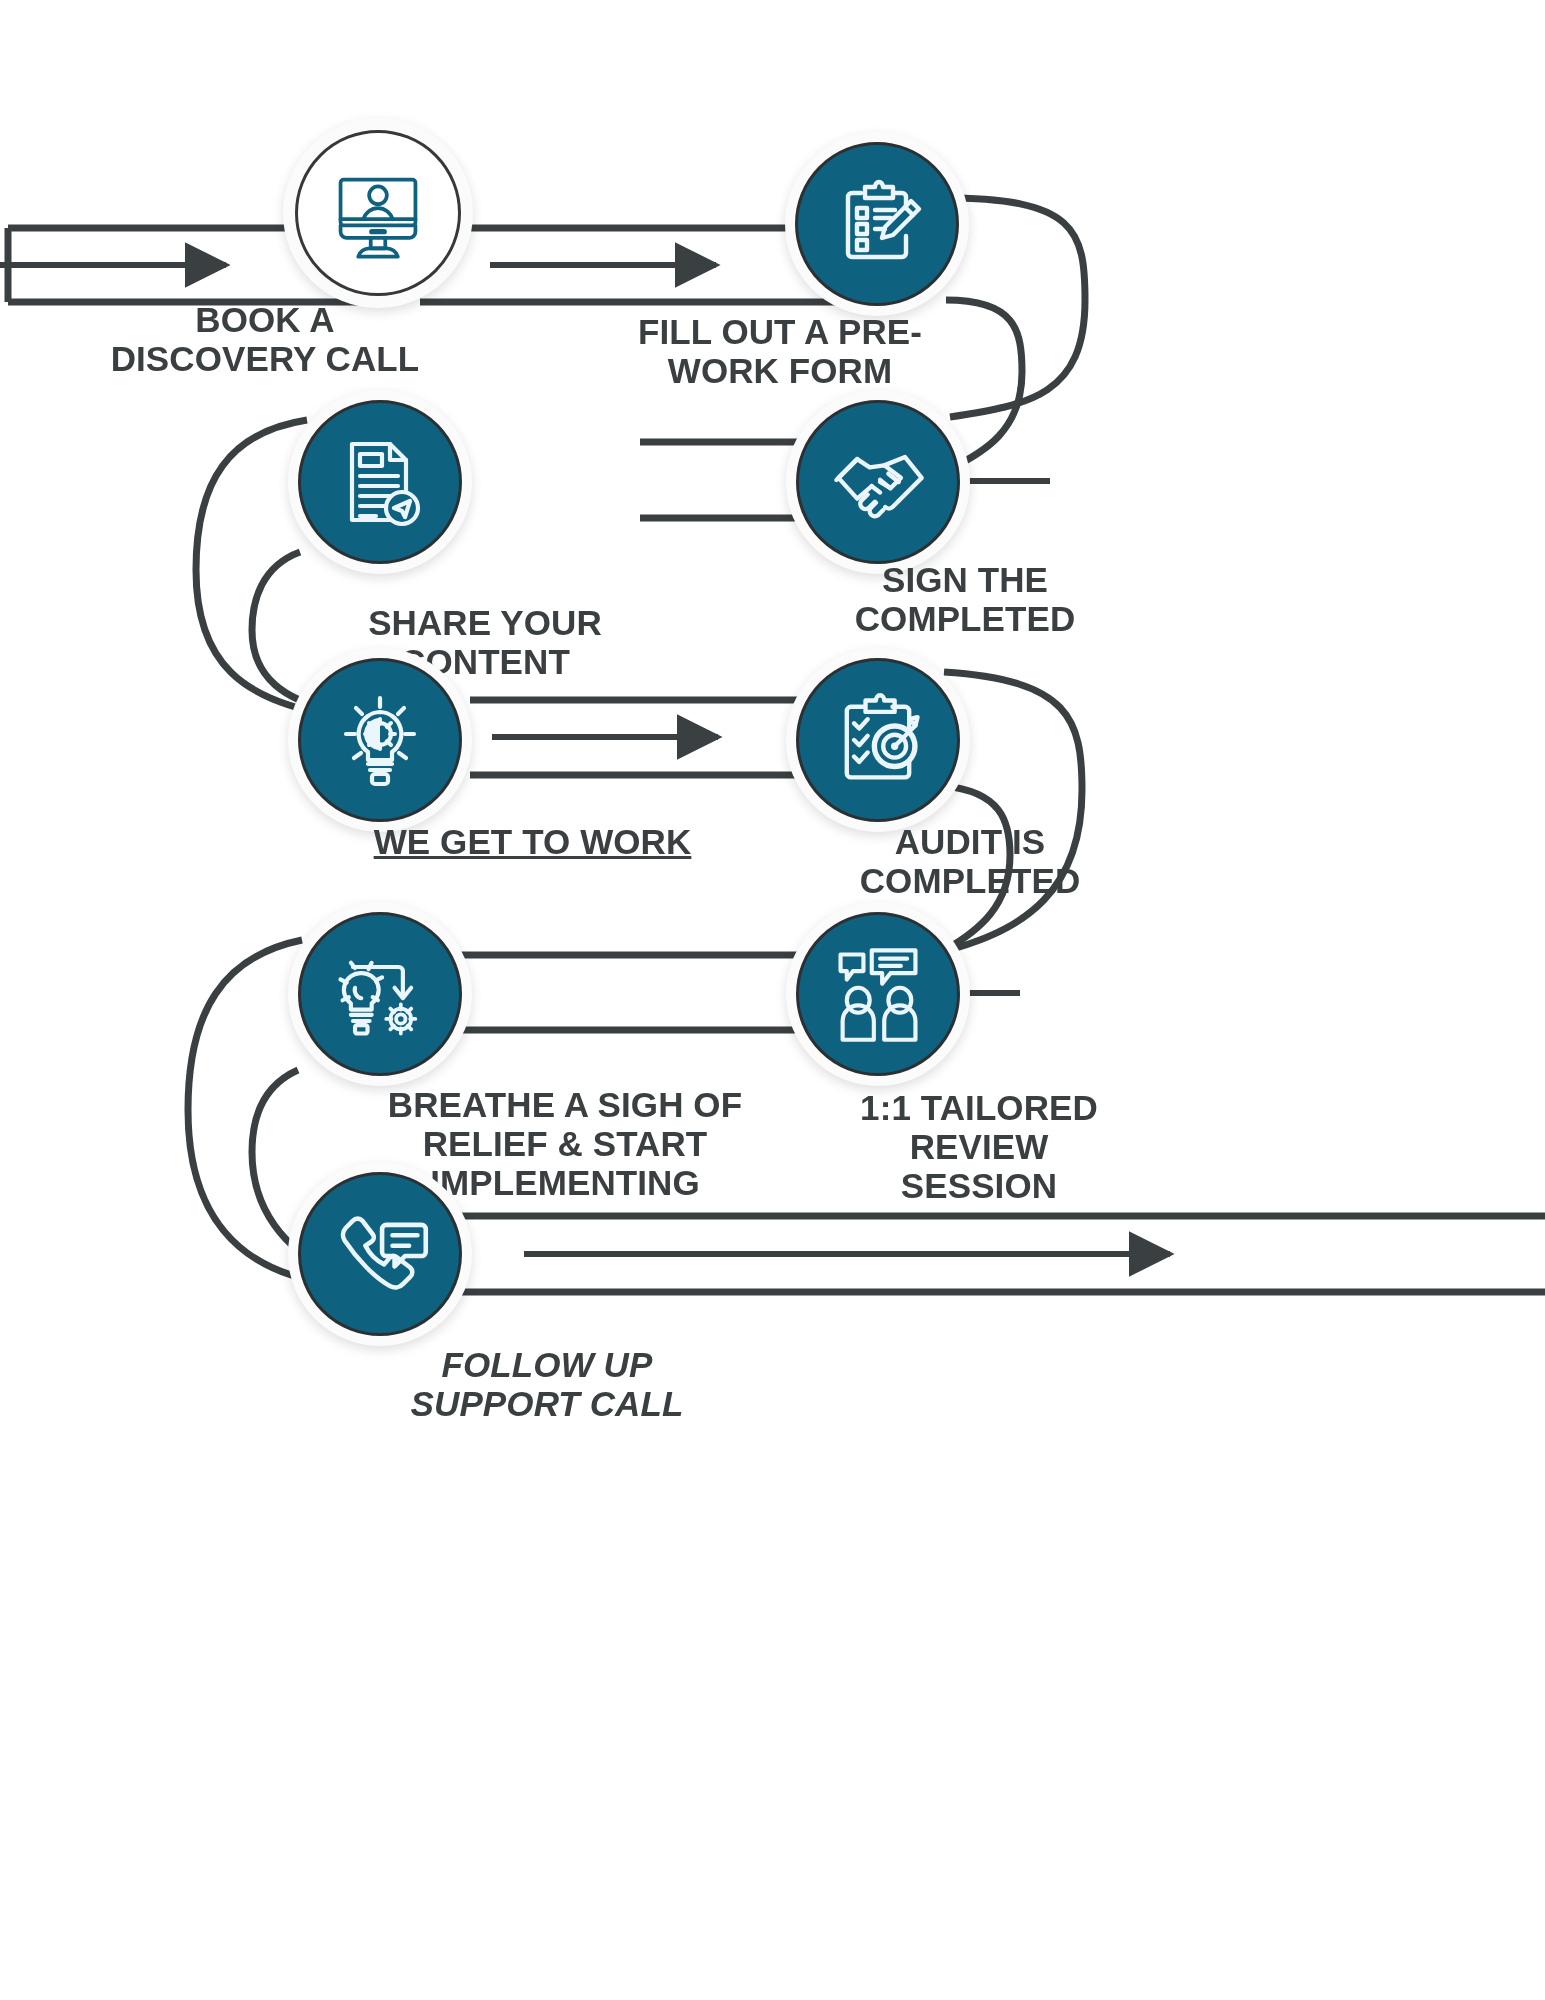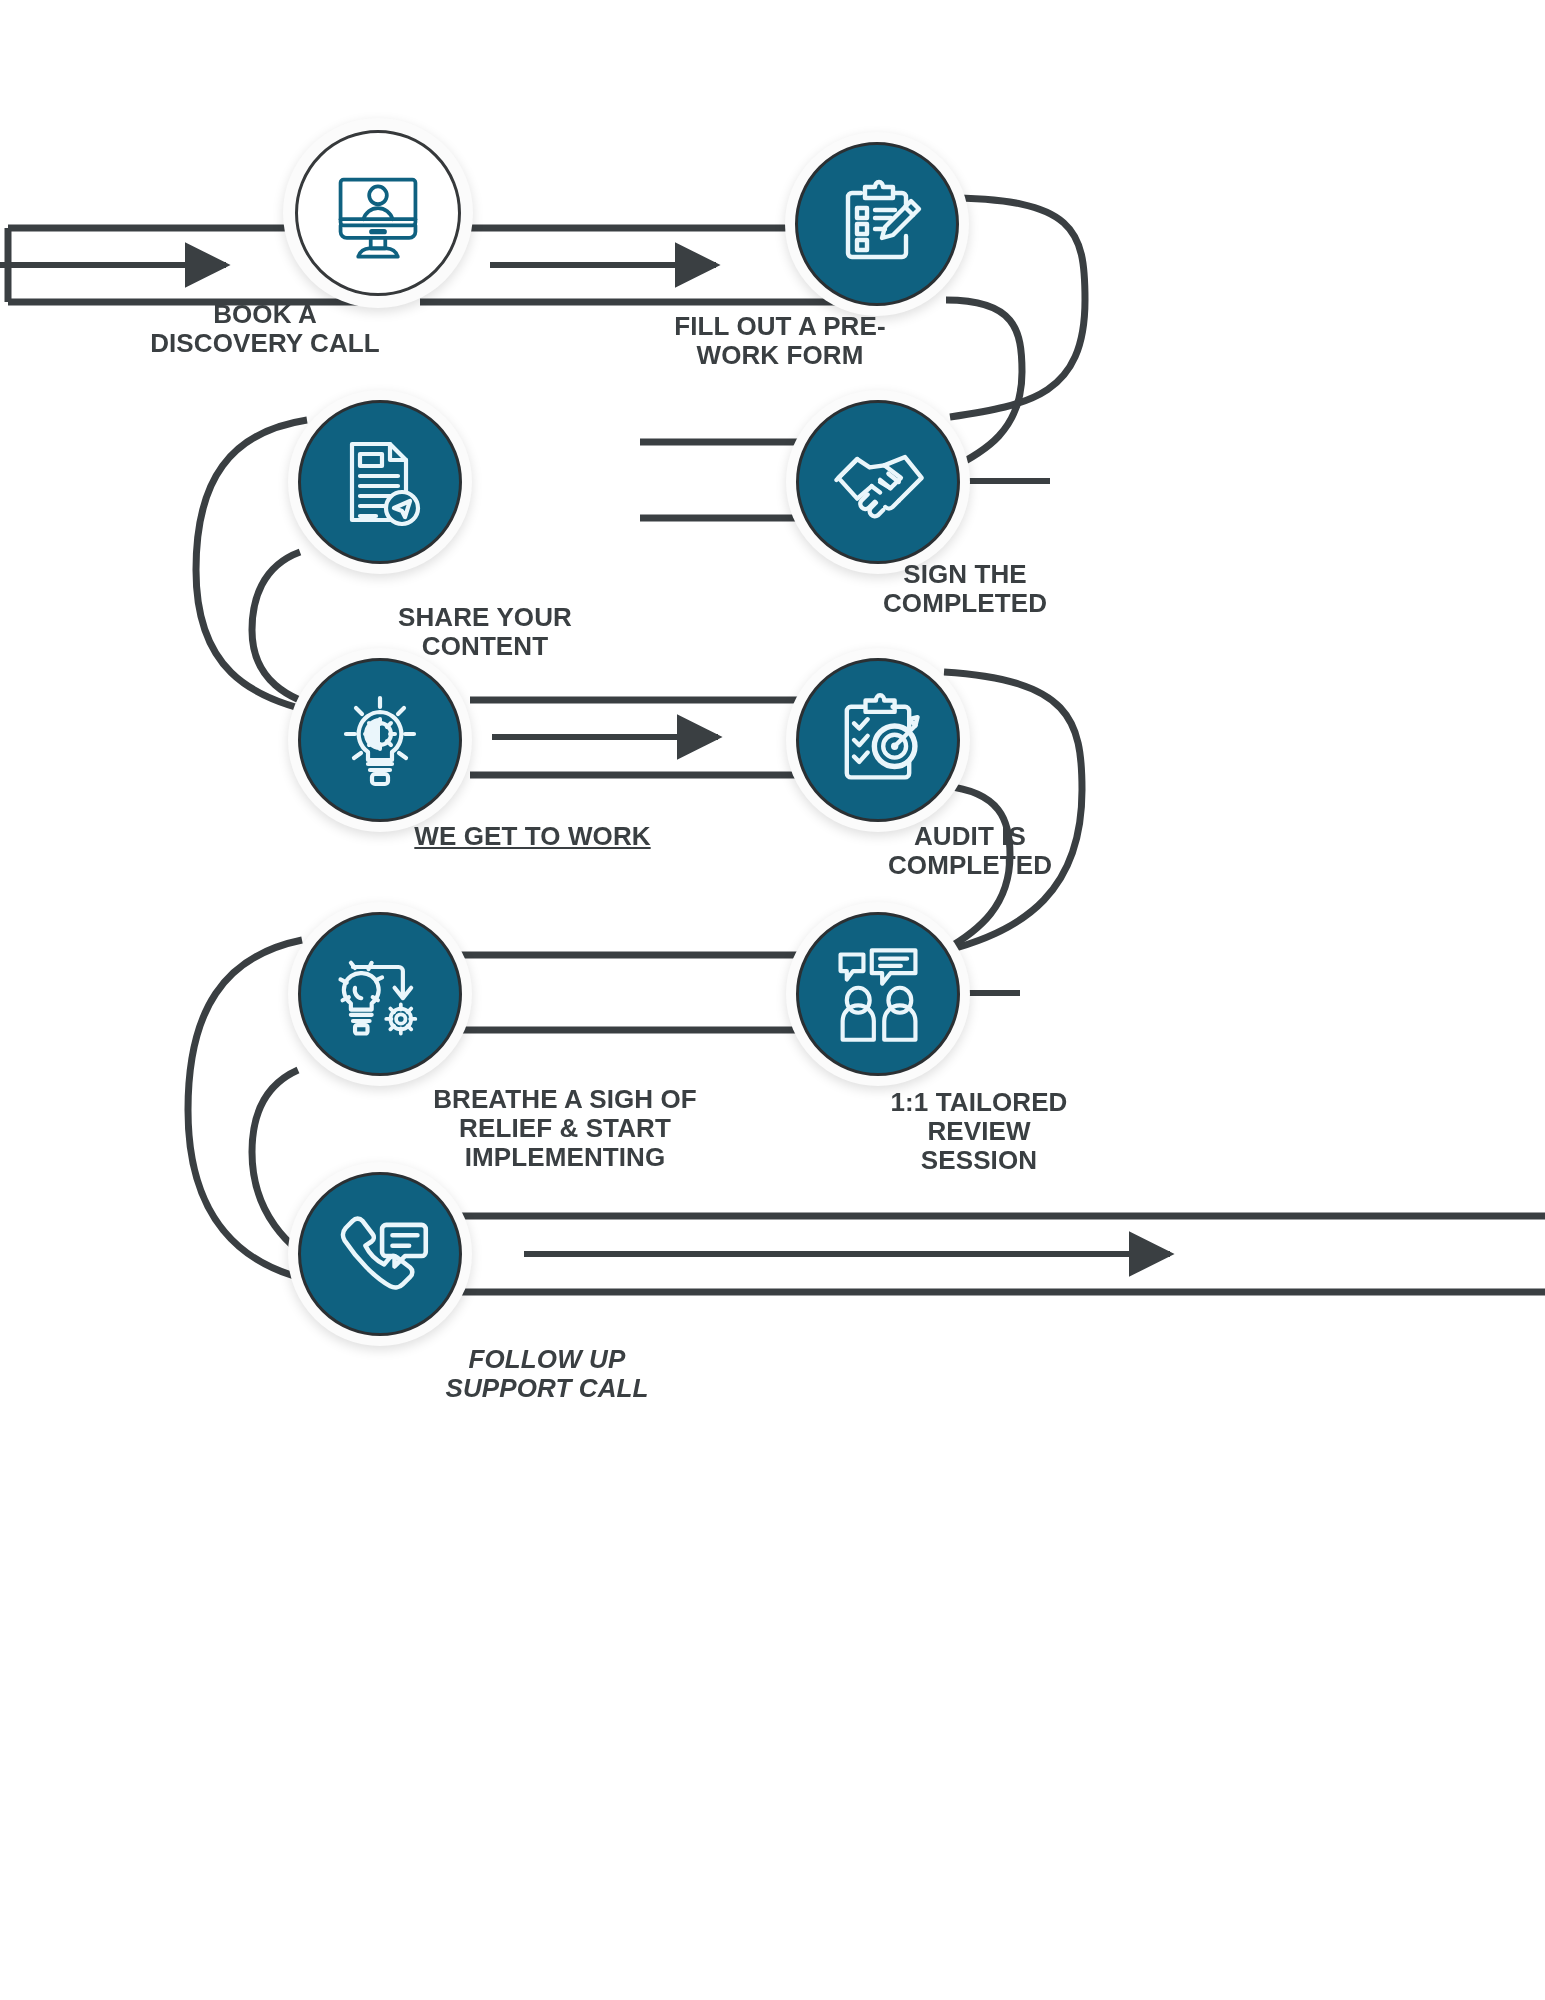--- a/index.html
+++ b/index.html
@@ -11,21 +11,21 @@
   .node{position:absolute;border-radius:50%;box-sizing:border-box;
         display:flex;align-items:center;justify-content:center;}
   .node .halo{position:absolute;left:0;top:0;right:0;bottom:0;border-radius:50%;
         background:#fbfbfb;box-shadow:0 4px 12px rgba(0,0,0,0.13);}
   .node .disc{position:absolute;border-radius:50%;box-sizing:border-box;}
   .node .glyph{position:absolute;display:flex;align-items:center;justify-content:center;}
   .node svg{display:block;overflow:visible;}
 
   .label{position:absolute;text-align:center;font-weight:bold;
          color:#3a3f42;letter-spacing:.1px;line-height:1.12;
-         font-size:26px;white-space:pre-line;}
+         font-size:35px;white-space:pre-line;}
 </style>
 </head>
 <body>
 
 <div id="stage">
 
   <svg id="wires" viewBox="0 0 1545 2000">
     <defs>
       <marker id="ah" viewBox="0 0 10 10" refX="9" refY="5" markerWidth="7" markerHeight="7" orient="auto-start-reverse">
         <path d="M0,0 L10,5 L0,10 z" fill="#3a3f42"></path>

